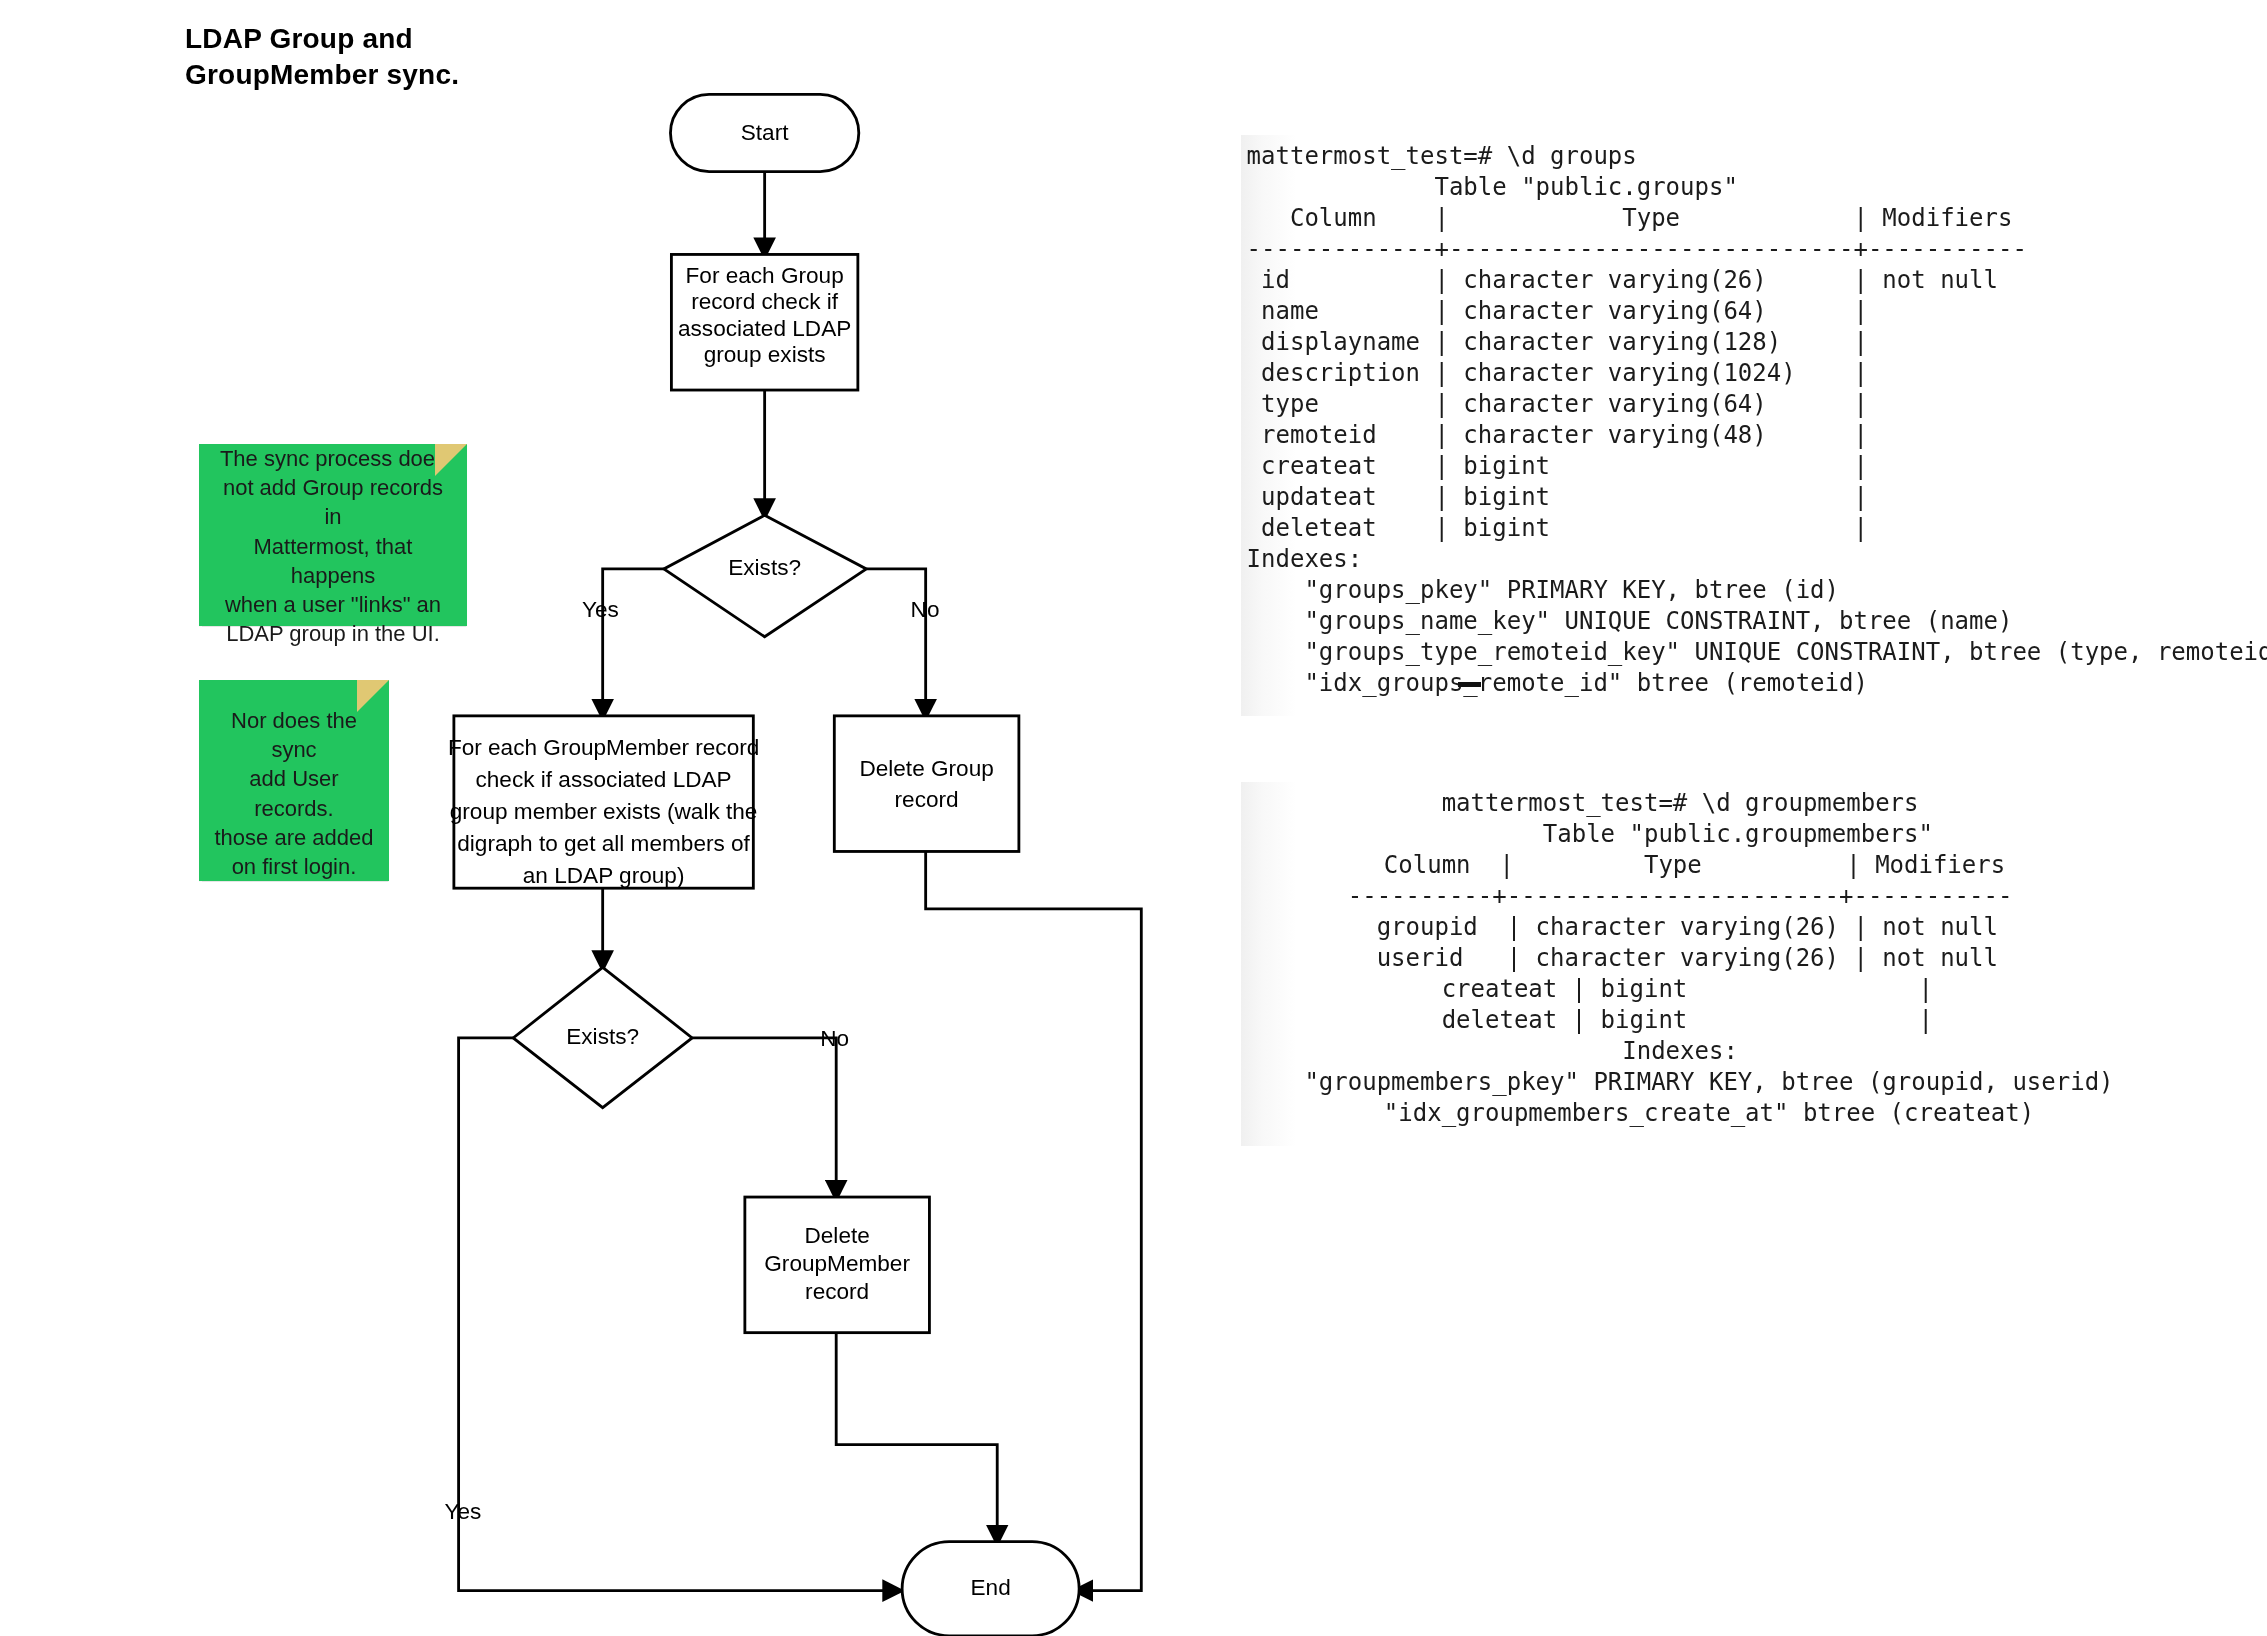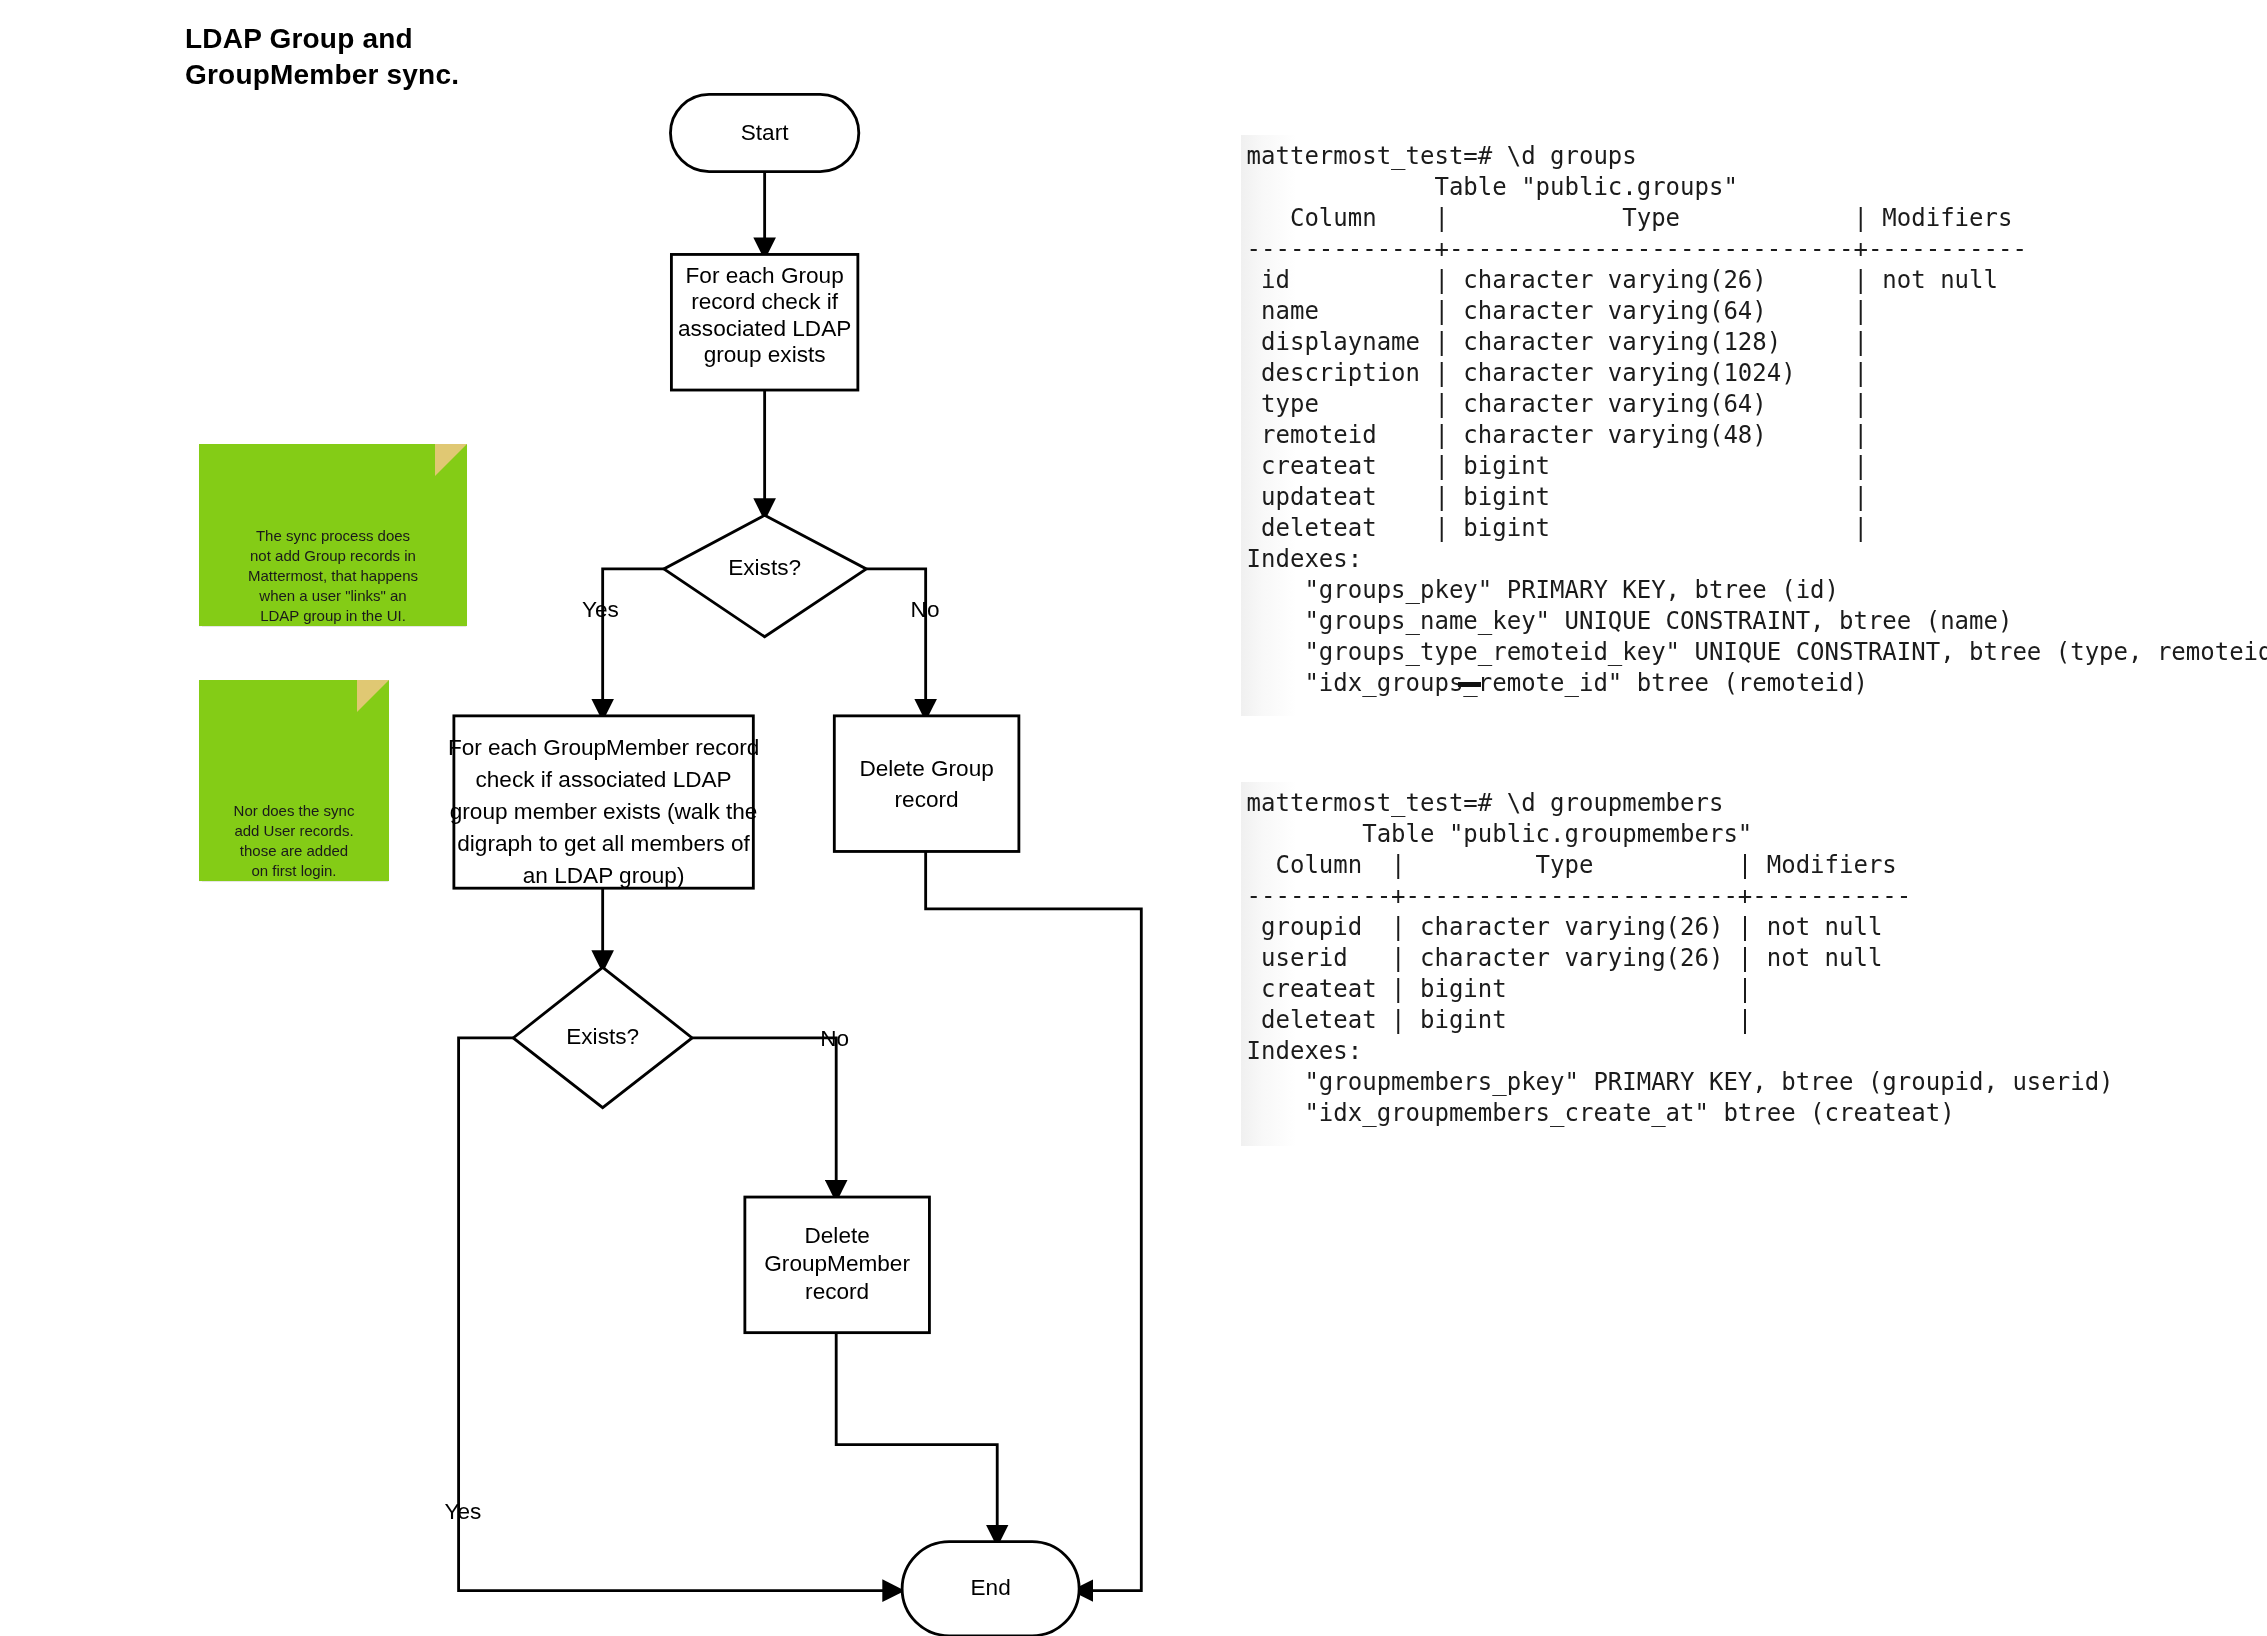--- a/index.html
+++ b/index.html
@@ -30,29 +30,29 @@
     dominant-baseline:middle;
   }
   .edgelabel{
     font-family:"Liberation Sans", sans-serif;
     font-size:24px;fill:#000;
   }
 
   
   .note{
     position:absolute;
-    background:#84cc16;
+    background:#22c55e;
     color:#1a1a1a;
-    font-size:15px;
+    font-size:22px;
     line-height:1.33;
     text-align:center;
     box-sizing:border-box;
     white-space:pre-line;
     display:flex;
-    align-items:flex-end;
+    align-items:center;
     justify-content:center;
     box-shadow:0 0.9px 0.9px rgba(0,0,0,.10);
   }
   .note .note-body{width:100%;}
   .note .fold-shadow{
     position:absolute;right:0;top:0;
     width:0;height:0;
     border-style:solid;
     border-width:32px 32px 0 0;
     border-color:#E0C873 transparent transparent transparent;
@@ -64,21 +64,21 @@
   .term{
     position:absolute;
     font-family:"DejaVu Sans Mono", monospace;
     font-size:24px;
     line-height:31px;
     color:#1b1b1b;
     white-space:pre;
     background:linear-gradient(to right,#f0f0f0 0px,#f8f8f8 21px,#ffffff 55px);
   }
   #term-groups{left:1241px;top:111px;padding:5.6px 0 17px 5.6px;}
-  #term-groupmembers{left:1241px;top:758px;padding:5.6px 0 17px 5.6px;}
+  #term-groupmembers{left:1241px;top:758px;padding:5.6px 0 17px 5.6px;text-align:center;}
   .cursor{
     position:absolute;left:1458px;top:682px;
     width:22.6px;height:4.7px;background:#111;
   }
 </style>
 </head>
 <body>
 
 <div id="stage">
 

